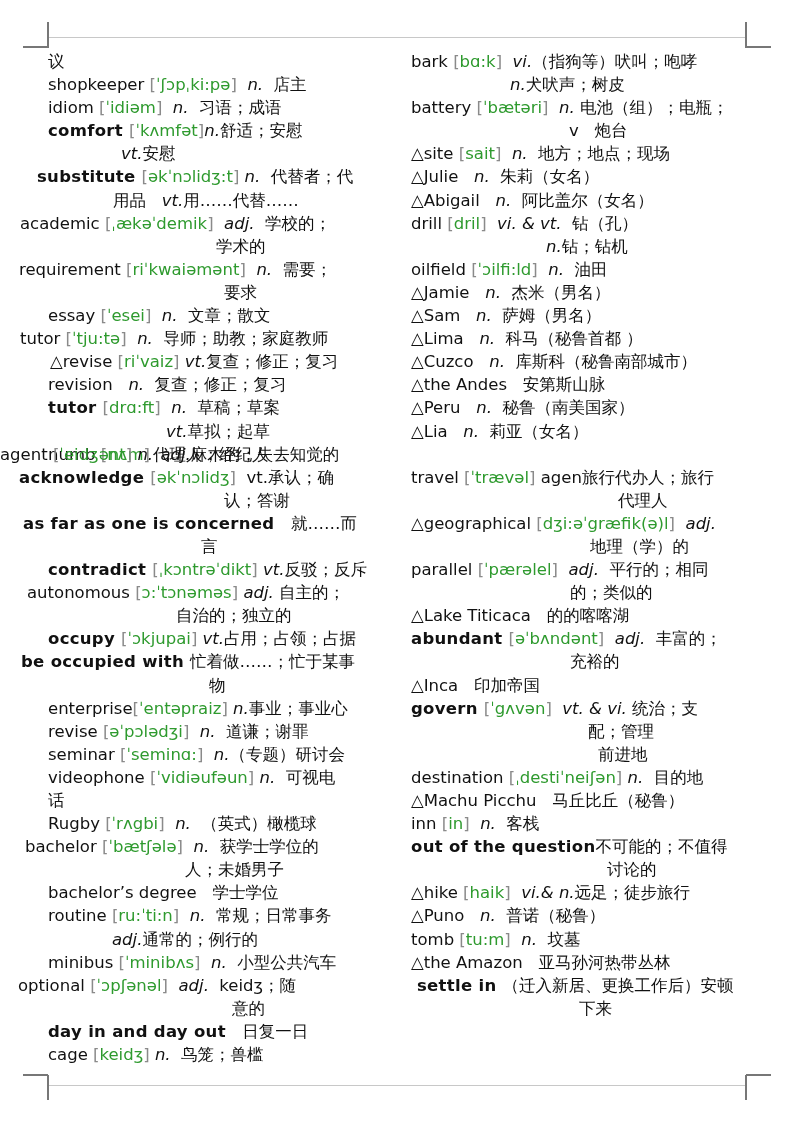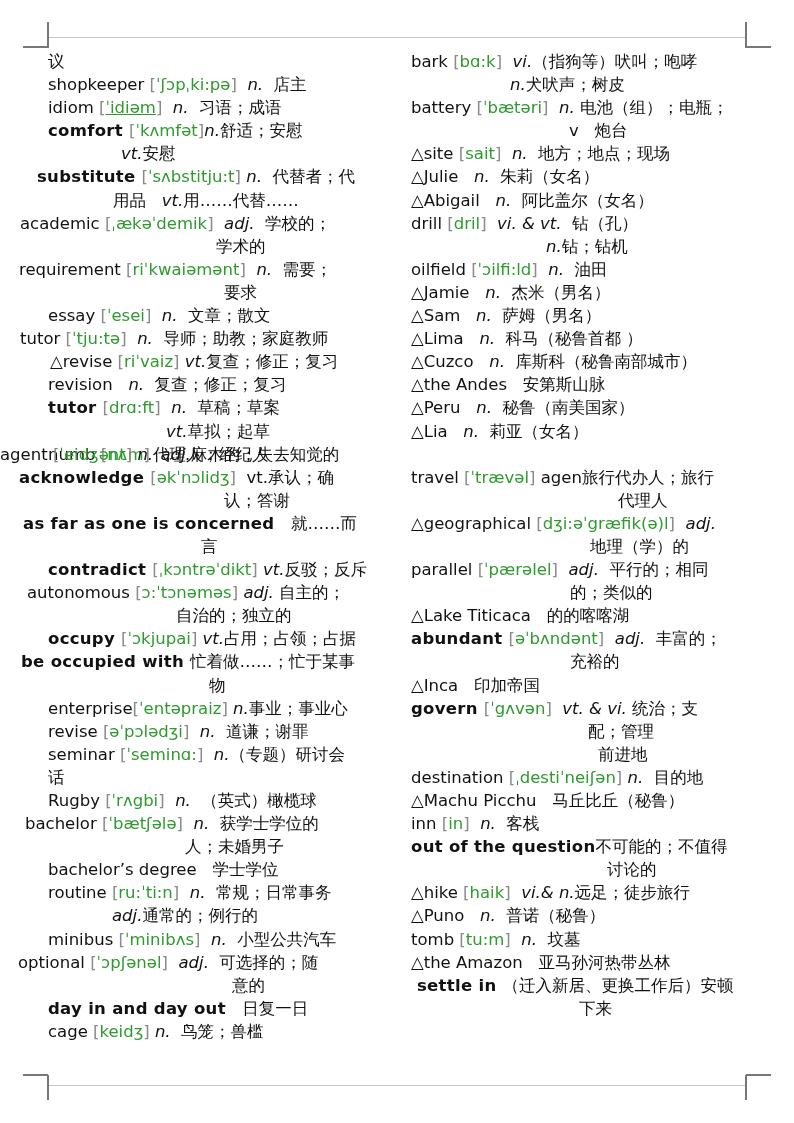--- a/index.html
+++ b/index.html
@@ -29,24 +29,24 @@
 
 <div class="mark" style="left:47px;top:1075px;width:2px;height:25px;"></div>
 <div class="mark" style="left:23px;top:1074px;width:25px;height:2px;"></div>
 <div class="rule" style="left:49px;top:1085px;width:697px;"></div>
 <div class="mark" style="left:745px;top:1075px;width:2px;height:25px;"></div>
 <div class="mark" style="left:746px;top:1074px;width:25px;height:2px;"></div>
 
 <div id="col-left" class="col col-left" style="left:0;width:400px;">
     <div class="line" style="padding-left: 48px;"><span class="zh" style="white-space: pre;">议</span></div>
     <div class="line" style="padding-left: 48px;"><span class="w" style="white-space: pre;">shopkeeper </span><span class="br" style="white-space: pre;">[</span><span class="ph" style="white-space: pre;">ˈʃɔpˌki:pə</span><span class="br" style="white-space: pre;">]</span><span class="pos" style="white-space: pre;">  n.</span><span class="zh" style="white-space: pre;">  店主</span></div>
-    <div class="line" style="padding-left: 48px;"><span class="w" style="white-space: pre;">idiom </span><span class="br" style="white-space: pre;">[</span><span class="ph" style="white-space: pre; text-decoration: underline;">ˈidiəm</span><span class="br" style="white-space: pre;">]</span><span class="pos" style="white-space: pre;">  n.</span><span class="zh" style="white-space: pre;">  习语；成语</span></div>
+    <div class="line" style="padding-left: 48px;"><span class="w" style="white-space: pre;">idiom </span><span class="br" style="white-space: pre;">[</span><span class="ph" style="white-space: pre;">ˈidiəm</span><span class="br" style="white-space: pre;">]</span><span class="pos" style="white-space: pre;">  n.</span><span class="zh" style="white-space: pre;">  习语；成语</span></div>
     <div class="line" style="padding-left: 48px;"><span class="w b" style="white-space: pre;">comfort </span><span class="br" style="white-space: pre;">[</span><span class="ph" style="white-space: pre;">ˈkʌmfət</span><span class="br" style="white-space: pre;">]</span><span class="pos" style="white-space: pre;">n.</span><span class="zh" style="white-space: pre;">舒适；安慰</span></div>
     <div class="line" style="padding-left: 121px;"><span class="pos" style="white-space: pre;">vt.</span><span class="zh" style="white-space: pre;">安慰</span></div>
-    <div class="line" style="padding-left: 37px;"><span class="w b" style="white-space: pre;">substitute </span><span class="br" style="white-space: pre;">[</span><span class="ph" style="white-space: pre;">ˈsʌbstitju:t</span><span class="br" style="white-space: pre;">]</span><span class="pos" style="white-space: pre;"> n.</span><span class="zh" style="white-space: pre;">  代替者；代</span></div>
+    <div class="line" style="padding-left: 37px;"><span class="w b" style="white-space: pre;">substitute </span><span class="br" style="white-space: pre;">[</span><span class="ph" style="white-space: pre;">əkˈnɔlidʒ:t</span><span class="br" style="white-space: pre;">]</span><span class="pos" style="white-space: pre;"> n.</span><span class="zh" style="white-space: pre;">  代替者；代</span></div>
     <div class="line" style="padding-left: 113px;"><span class="zh" style="white-space: pre;">用品   </span><span class="pos" style="white-space: pre;">vt.</span><span class="zh" style="white-space: pre;">用……代替……</span></div>
     <div class="line" style="padding-left: 20px;"><span class="w" style="white-space: pre;">academic </span><span class="br" style="white-space: pre;">[</span><span class="ph" style="white-space: pre;">ˌækəˈdemik</span><span class="br" style="white-space: pre;">]</span><span class="pos" style="white-space: pre;">  adj.</span><span class="zh" style="white-space: pre;">  学校的；</span></div>
     <div class="line" style="padding-left: 216px;"><span class="zh" style="white-space: pre;">学术的</span></div>
     <div class="line" style="padding-left: 19px;"><span class="w" style="white-space: pre;">requirement </span><span class="br" style="white-space: pre;">[</span><span class="ph" style="white-space: pre;">riˈkwaiəmənt</span><span class="br" style="white-space: pre;">]</span><span class="pos" style="white-space: pre;">  n.</span><span class="zh" style="white-space: pre; margin-top: 21px;">  需要；</span></div>
     <div class="line" style="padding-left: 224px;"><span class="zh" style="white-space: pre;">要求</span></div>
     <div class="line" style="padding-left: 48px;"><span class="w" style="white-space: pre;">essay </span><span class="br" style="white-space: pre;">[</span><span class="ph" style="white-space: pre;">ˈesei</span><span class="br" style="white-space: pre;">]</span><span class="pos" style="white-space: pre;">  n.</span><span class="zh" style="white-space: pre;">  文章；散文</span></div>
     <div class="line" style="padding-left: 20px;"><span class="w" style="white-space: pre;">tutor </span><span class="br" style="white-space: pre;">[</span><span class="ph" style="white-space: pre; text-align: center;">ˈtju:tə</span><span class="br" style="white-space: pre;">]</span><span class="pos" style="white-space: pre;">  n.</span><span class="zh" style="white-space: pre;">  导师；助教；家庭教师</span></div>
     <div class="line" style="padding-left: 50px;"><span class="w" style="white-space: pre;">△revise </span><span class="br" style="white-space: pre;">[</span><span class="ph" style="white-space: pre;">riˈvaiz</span><span class="br" style="white-space: pre;">]</span><span class="pos" style="white-space: pre;"> vt.</span><span class="zh" style="white-space: pre;">复查；修正；复习</span></div>
     <div class="line" style="padding-left: 48px;"><span class="w" style="white-space: pre;">revision </span><span class="pos" style="white-space: pre;">  n.</span><span class="zh" style="white-space: pre;">  复查；修正；复习</span></div>
     <div class="line" style="padding-left: 48px;"><span class="w b" style="white-space: pre;">tutor </span><span class="br" style="white-space: pre;">[</span><span class="ph" style="white-space: pre;">drɑ:ft</span><span class="br" style="white-space: pre;">]</span><span class="pos" style="white-space: pre;">  n.</span><span class="zh" style="white-space: pre;">  草稿；草案</span></div>
@@ -58,29 +58,30 @@
     <div class="line" style="padding-left: 201px;"><span class="zh" style="white-space: pre;">言</span></div>
     <div class="line" style="padding-left: 48px;"><span class="w b" style="white-space: pre;">contradict </span><span class="br" style="white-space: pre;">[</span><span class="ph" style="white-space: pre;">ˌkɔntrəˈdikt</span><span class="br" style="white-space: pre;">]</span><span class="pos" style="white-space: pre;"> vt.</span><span class="zh" style="white-space: pre;">反驳；反斥</span></div>
     <div class="line" style="padding-left: 27px;"><span class="w" style="white-space: pre;">autonomous </span><span class="br" style="white-space: pre;">[</span><span class="ph" style="white-space: pre;">ɔ:ˈtɔnəməs</span><span class="br" style="white-space: pre;">]</span><span class="pos" style="white-space: pre;"> adj.</span><span class="zh" style="white-space: pre;"> 自主的；</span></div>
     <div class="line" style="padding-left: 176px;"><span class="zh" style="white-space: pre;">自治的；独立的</span></div>
     <div class="line" style="padding-left: 48px;"><span class="w b" style="white-space: pre;">occupy </span><span class="br" style="white-space: pre;">[</span><span class="ph" style="white-space: pre;">ˈɔkjupai</span><span class="br" style="white-space: pre;">]</span><span class="pos" style="white-space: pre;"> vt.</span><span class="zh" style="white-space: pre;">占用；占领；占据</span></div>
     <div class="line" style="padding-left: 21px;"><span class="w b" style="white-space: pre;">be occupied with </span><span class="zh" style="white-space: pre;">忙着做……；忙于某事</span></div>
     <div class="line" style="padding-left: 209px;"><span class="zh" style="white-space: pre;">物</span></div>
     <div class="line" style="padding-left: 48px;"><span class="w" style="white-space: pre;">enterprise</span><span class="br" style="white-space: pre;">[</span><span class="ph" style="white-space: pre;">ˈentəpraiz</span><span class="br" style="white-space: pre;">]</span><span class="pos" style="white-space: pre;"> n.</span><span class="zh" style="white-space: pre;">事业；事业心</span></div>
     <div class="line" style="padding-left: 48px;"><span class="w" style="white-space: pre;">revise </span><span class="br" style="white-space: pre;">[</span><span class="ph" style="white-space: pre;">əˈpɔlədʒi</span><span class="br" style="white-space: pre;">]</span><span class="pos" style="white-space: pre;">  n.</span><span class="zh" style="white-space: pre;">  道谦；谢罪</span></div>
     <div class="line" style="padding-left: 48px;"><span class="w" style="white-space: pre;">seminar </span><span class="br" style="white-space: pre;">[</span><span class="ph" style="white-space: pre;">ˈseminɑ:</span><span class="br" style="white-space: pre;">]</span><span class="pos" style="white-space: pre;">  n.</span><span class="zh" style="white-space: pre;">（专题）研讨会</span></div>
+    <div class="line" style="padding-left: 48px;"><span class="w" style="white-space: pre;">videophone </span><span class="br" style="white-space: pre;">[</span><span class="ph" style="white-space: pre;">ˈvidiəufəun</span><span class="br" style="white-space: pre;">]</span><span class="pos" style="white-space: pre;"> n.</span><span class="zh" style="white-space: pre;">  可视电</span></div>
     <div class="line" style="padding-left: 48px;"><span class="zh" style="white-space: pre;">话</span></div>
     <div class="line" style="padding-left: 48px;"><span class="w" style="white-space: pre;">Rugby </span><span class="br" style="white-space: pre;">[</span><span class="ph" style="white-space: pre;">ˈrʌgbi</span><span class="br" style="white-space: pre;">]</span><span class="pos" style="white-space: pre;">  n.</span><span class="zh" style="white-space: pre;">  （英式）橄榄球</span></div>
     <div class="line" style="padding-left: 25px;"><span class="w" style="white-space: pre;">bachelor </span><span class="br" style="white-space: pre;">[</span><span class="ph" style="white-space: pre;">ˈbætʃələ</span><span class="br" style="white-space: pre;">]</span><span class="pos" style="white-space: pre;">  n.</span><span class="zh" style="white-space: pre;">  获学士学位的</span></div>
     <div class="line" style="padding-left: 185px;"><span class="zh" style="white-space: pre;">人；未婚男子</span></div>
     <div class="line" style="padding-left: 48px;"><span class="w" style="white-space: pre;">bachelor’s degree </span><span class="zh" style="white-space: pre;">  学士学位</span></div>
     <div class="line" style="padding-left: 48px;"><span class="w" style="white-space: pre;">routine </span><span class="br" style="white-space: pre;">[</span><span class="ph" style="white-space: pre;">ru:ˈti:n</span><span class="br" style="white-space: pre;">]</span><span class="pos" style="white-space: pre;">  n.</span><span class="zh" style="white-space: pre;">  常规；日常事务</span></div>
     <div class="line" style="padding-left: 112px;"><span class="pos" style="white-space: pre;">adj.</span><span class="zh" style="white-space: pre;">通常的；例行的</span></div>
     <div class="line" style="padding-left: 48px;"><span class="w" style="white-space: pre;">minibus </span><span class="br" style="white-space: pre;">[</span><span class="ph" style="white-space: pre;">ˈminibʌs</span><span class="br" style="white-space: pre;">]</span><span class="pos" style="white-space: pre;">  n.</span><span class="zh" style="white-space: pre;">  小型公共汽车</span></div>
-    <div class="line" style="padding-left: 18px;"><span class="w" style="white-space: pre;">optional </span><span class="br" style="white-space: pre;">[</span><span class="ph" style="white-space: pre;">ˈɔpʃənəl</span><span class="br" style="white-space: pre;">]</span><span class="pos" style="white-space: pre;">  adj.</span><span class="zh" style="white-space: pre;">  可选择的；随</span></div>
+    <div class="line" style="padding-left: 18px;"><span class="w" style="white-space: pre;">optional </span><span class="br" style="white-space: pre;">[</span><span class="ph" style="white-space: pre;">ˈɔpʃənəl</span><span class="br" style="white-space: pre;">]</span><span class="pos" style="white-space: pre;">  adj.</span><span class="zh" style="white-space: pre;">  keidʒ；随</span></div>
     <div class="line" style="padding-left: 232px;"><span class="zh" style="white-space: pre;">意的</span></div>
     <div class="line" style="padding-left: 48px;"><span class="w b" style="white-space: pre;">day in and day out </span><span class="zh" style="white-space: pre;">  日复一日</span></div>
     <div class="line" style="padding-left: 48px;"><span class="w" style="white-space: pre;">cage </span><span class="br" style="white-space: pre;">[</span><span class="ph" style="white-space: pre;">keidʒ</span><span class="br" style="white-space: pre;">]</span><span class="pos" style="white-space: pre;"> n.</span><span class="zh" style="white-space: pre;">  鸟笼；兽槛</span></div>
   </div>
 <div id="col-right" class="col col-right" style="left:0;width:794px;">
     <div class="line" style="padding-left: 411px;"><span class="w" style="white-space: pre;">bark </span><span class="br" style="white-space: pre;">[</span><span class="ph" style="white-space: pre;">bɑ:k</span><span class="br" style="white-space: pre;">]</span><span class="pos" style="white-space: pre;">  vi.</span><span class="zh" style="white-space: pre;">（指狗等）吠叫；咆哮</span></div>
     <div class="line" style="padding-left: 510px;"><span class="pos" style="white-space: pre;">n.</span><span class="zh" style="white-space: pre;">犬吠声；树皮</span></div>
     <div class="line" style="padding-left: 411px;"><span class="w" style="white-space: pre;">battery </span><span class="br" style="white-space: pre;">[</span><span class="ph" style="white-space: pre;">ˈbætəri</span><span class="br" style="white-space: pre;">]</span><span class="pos" style="white-space: pre;">  n.</span><span class="zh" style="white-space: pre;"> 电池（组）；电瓶；</span></div>
     <div class="line" style="padding-left: 569px;"><span class="w" style="white-space: pre;">v  </span><span class="zh" style="white-space: pre;"> 炮台</span></div>
     <div class="line" style="padding-left: 411px;"><span class="w" style="white-space: pre;">△site </span><span class="br" style="white-space: pre;">[</span><span class="ph" style="white-space: pre;">sait</span><span class="br" style="white-space: pre;">]</span><span class="pos" style="white-space: pre;">  n.</span><span class="zh" style="white-space: pre;">  地方；地点；现场</span></div>

